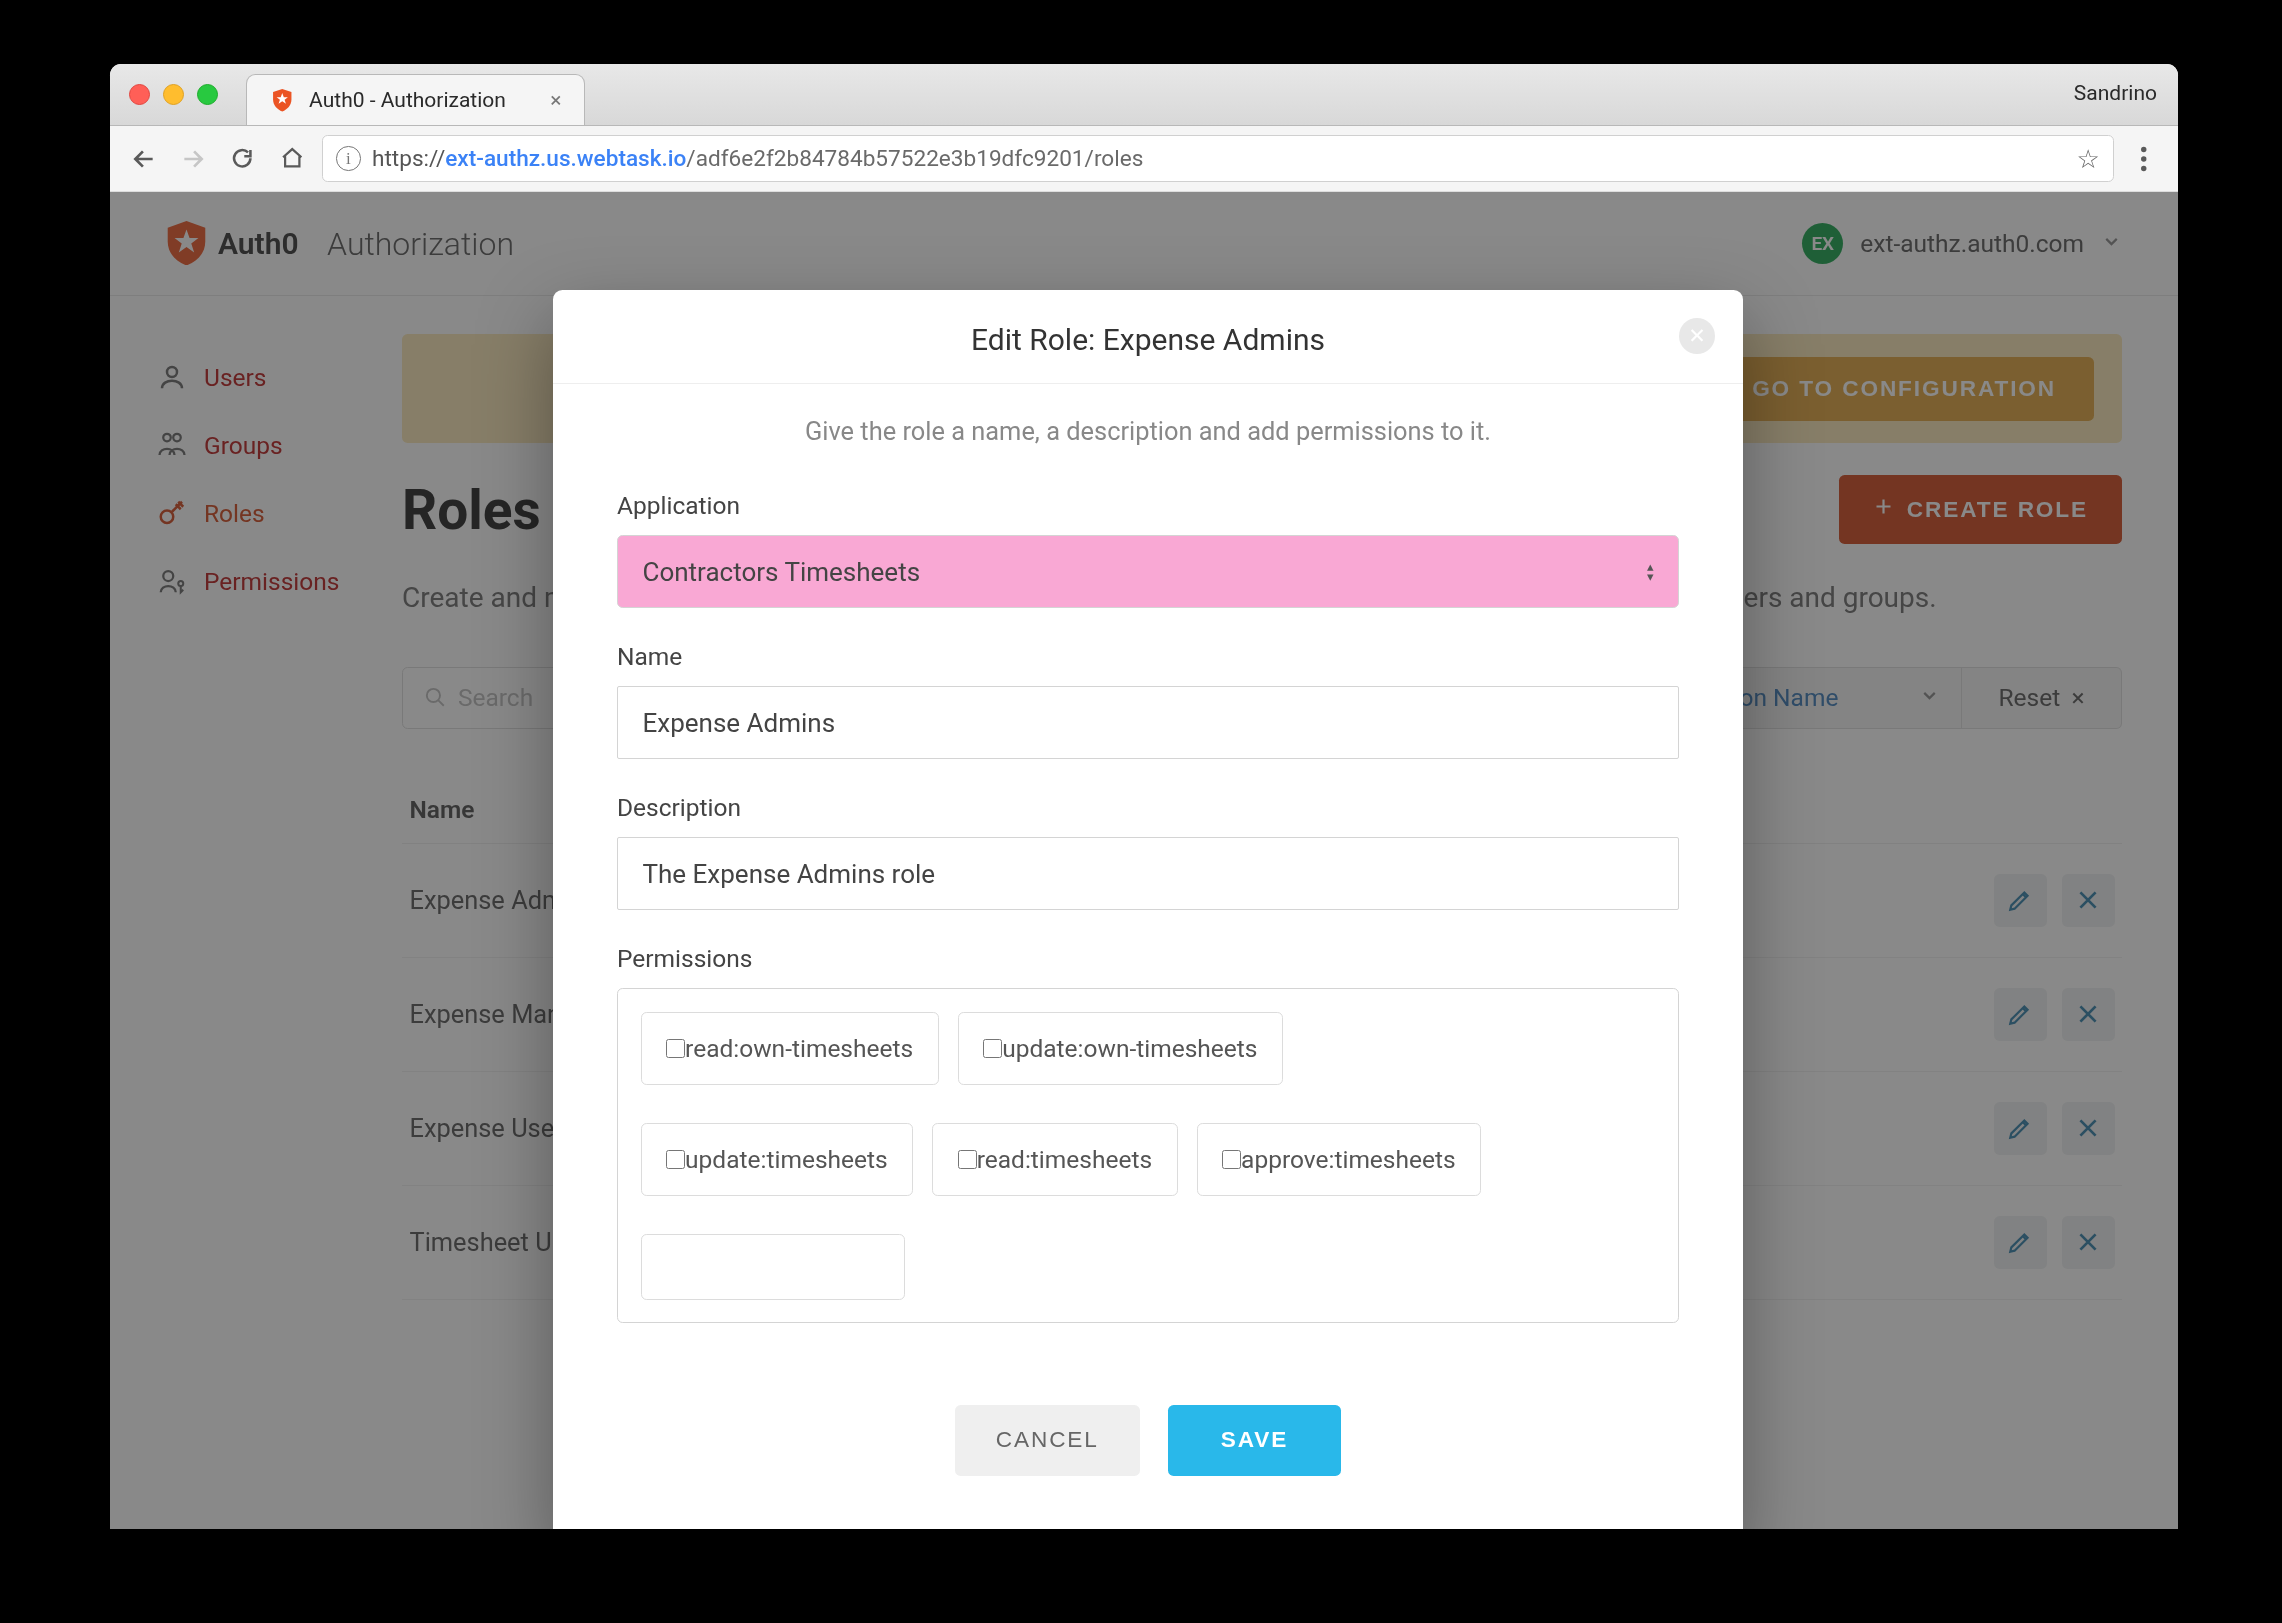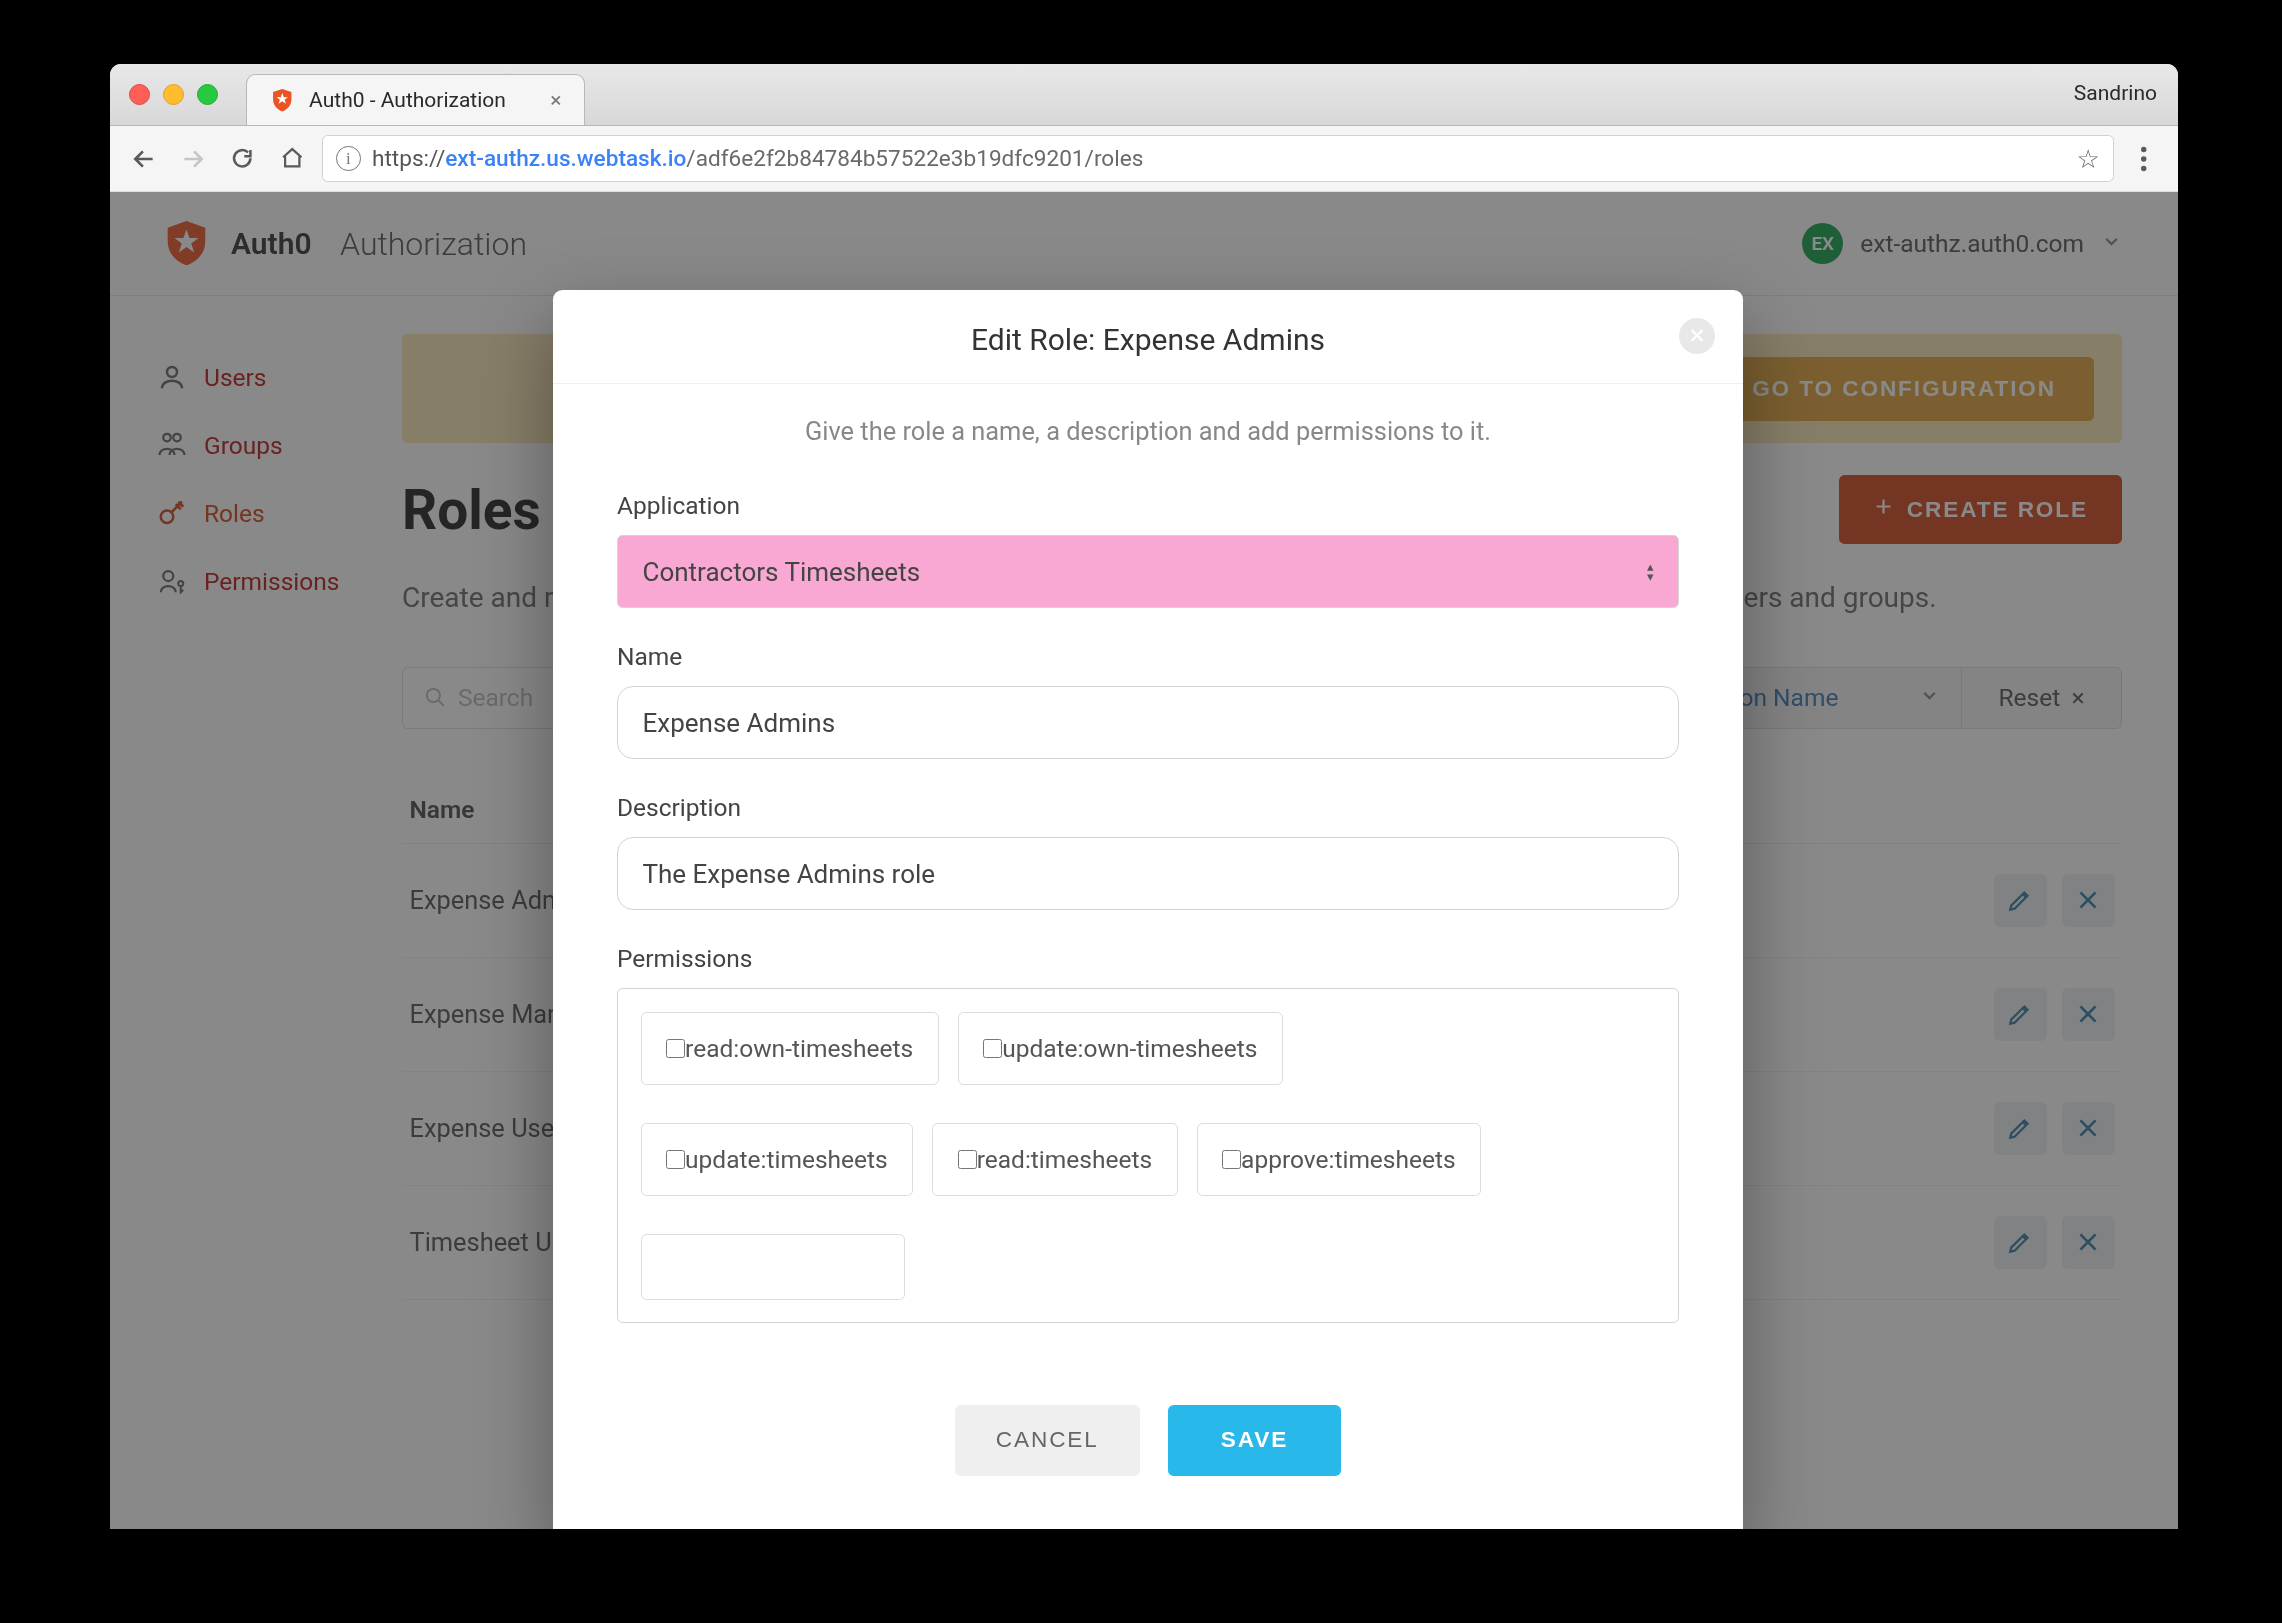--- a/index.html
+++ b/index.html
@@ -116,21 +116,21 @@
 }
 .app-header {
   height: 104px;
   display: flex;
   align-items: center;
   padding: 0 56px;
   border-bottom: 0.9px solid #e6e6e6;
   justify-content: space-between;
 }
 .header-left { display:flex; align-items:center; gap: 21px; }
-.auth0-logo { display: flex; align-items: center; gap: 24px; }
+.auth0-logo { display: flex; align-items: center; gap: 11px; }
 .auth0-logo .shield {
   width: 41px; height: 45px;
 }
 .auth0-text { font-size: 30px; font-weight: 600; color: #333; }
 .header-subtitle { font-size: 32px; color: #555; font-weight: 300; margin-left: 7.5px;}
 .header-right { display: flex; align-items: center; gap: 17px; }
 .tenant-badge {
   width: 41px; height: 41px; border-radius: 50%;
   background: #16a34a; color: #fff;
   display: flex; align-items: center; justify-content: center;
@@ -260,21 +260,21 @@
 .modal-instruction { text-align: center; font-size: 25.4px; color: #888; margin-bottom: 45px; }
 .form-group { margin-bottom: 34px; }
 .form-label { font-size: 24.5px; color: #444; margin-bottom: 15px; display: block; }
 .select-input {
   background: #f9a8d4; border: 0.9px solid #d4d4d4; border-radius: 5.6px;
   height: 73px; display: flex; align-items: center; justify-content: space-between;
   padding: 0 24.5px; font-size: 26px; color: #444;
 }
 .select-caret { display: flex; flex-direction: column; font-size: 13px; color: #555; line-height: 0.7; }
 .text-input {
-  background: #fff; border: 0.9px solid #d4d4d4; border-radius: 16px;
+  background: #fff; border: 0.9px solid #d4d4d4; border-radius: 2px;
   height: 73px; display: flex; align-items: center;
   padding: 0 24.5px; font-size: 26px; color: #444;
 }
 .perm-grid {
   border: 0.9px solid #d4d4d4; border-radius: 5.6px;
   padding: 22.6px; display: flex; flex-wrap: wrap; gap: 19px;
   min-height: 282px;
   align-content: flex-start;
 }
 .perm-chip {

